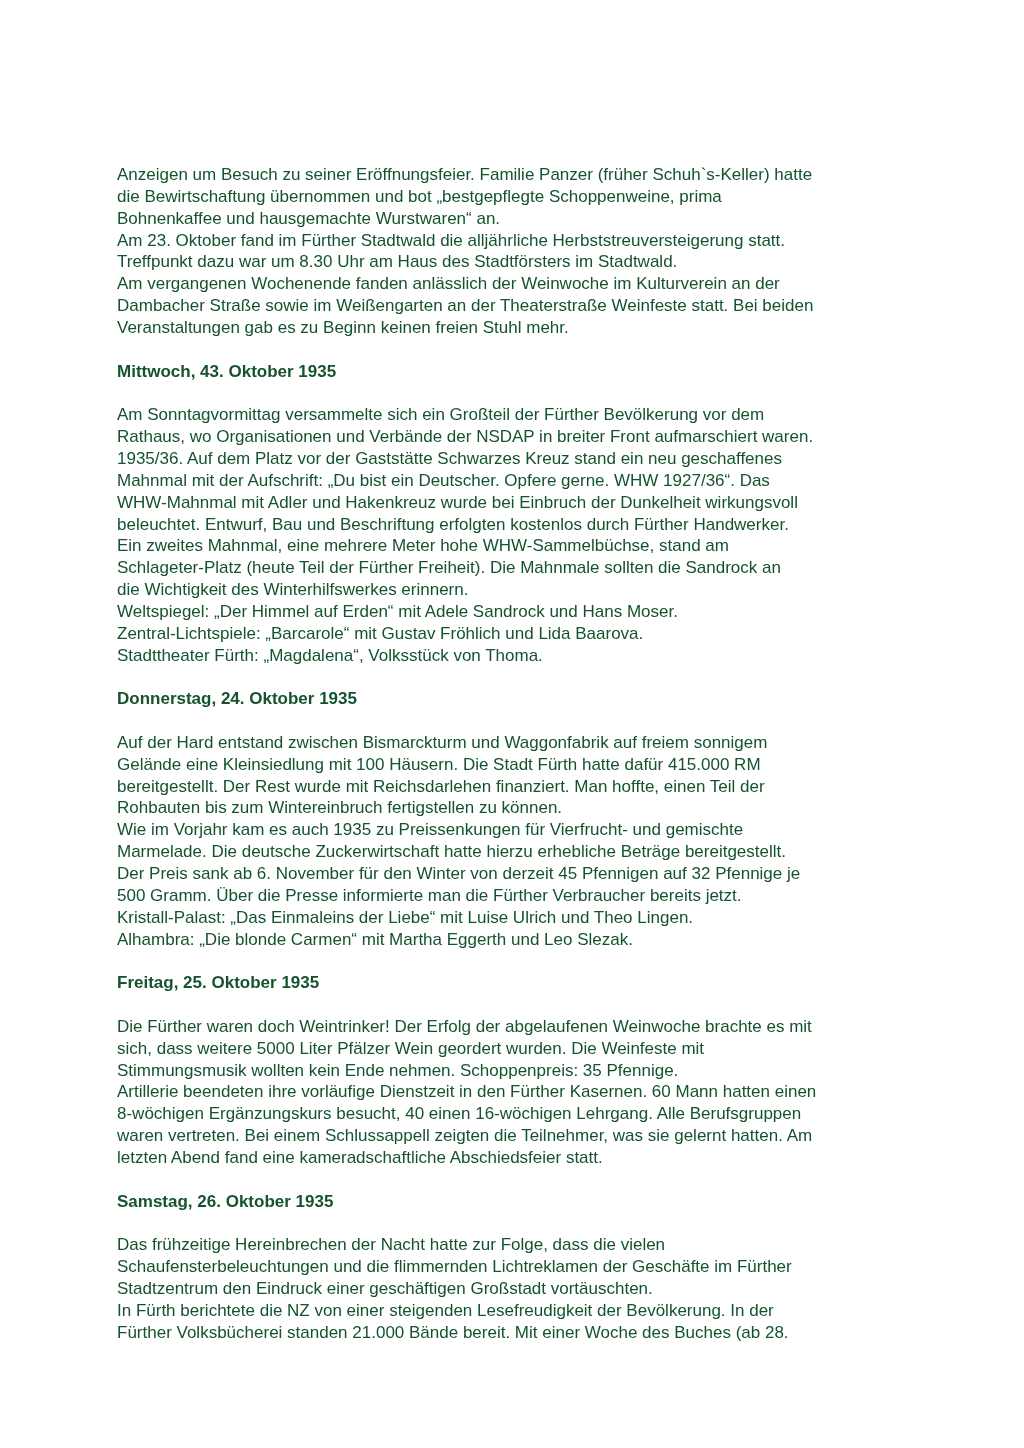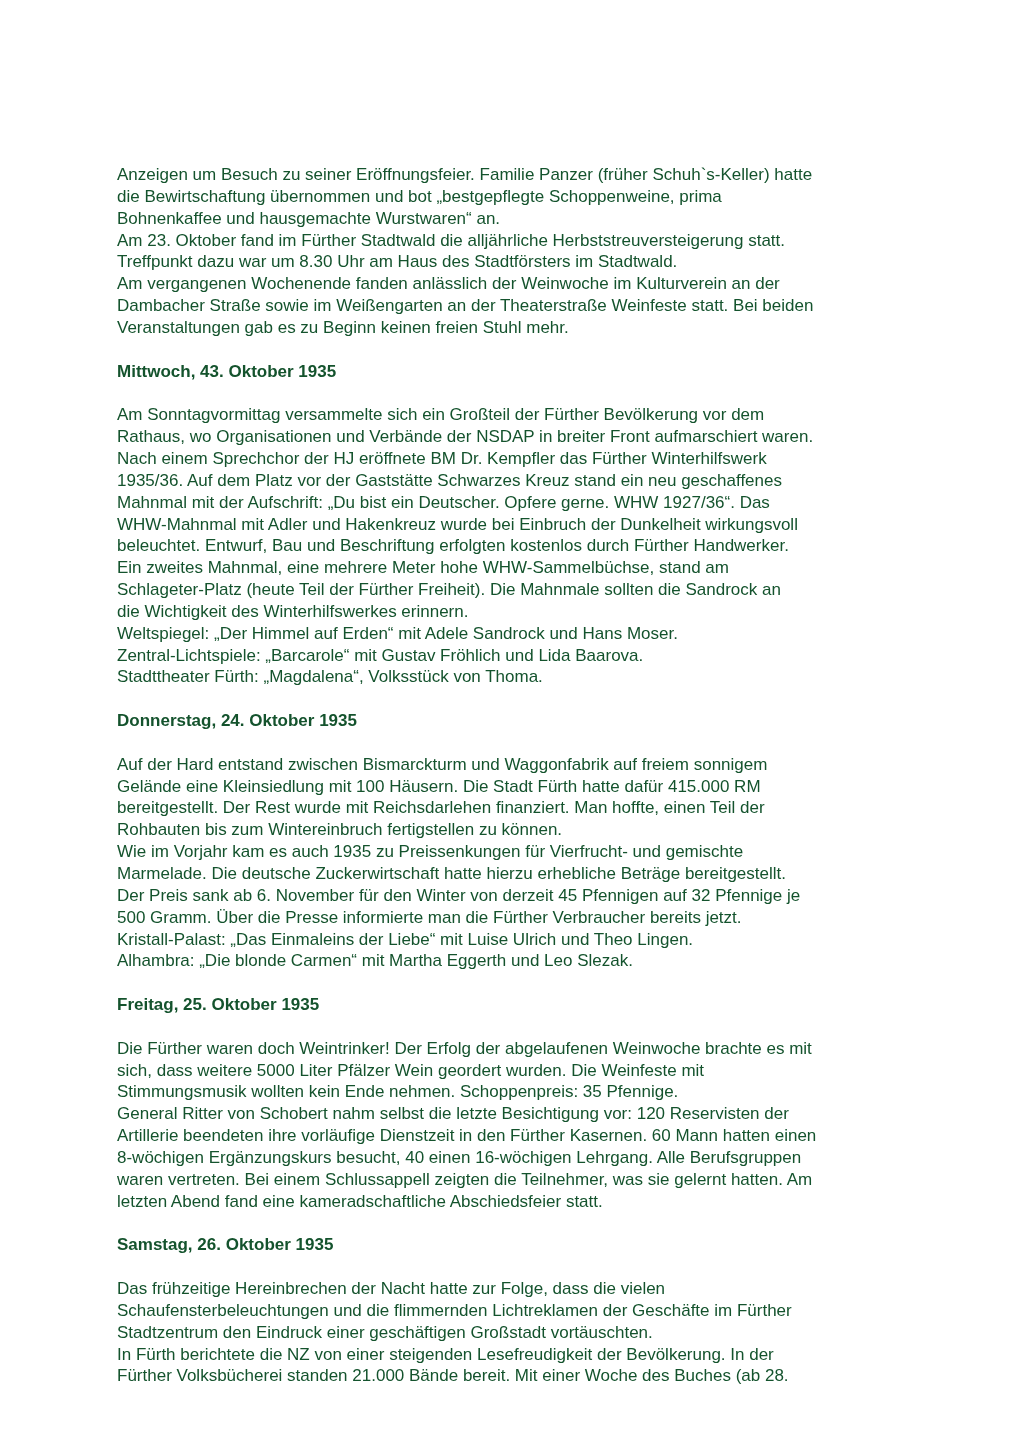--- a/index.html
+++ b/index.html
@@ -63,21 +63,20 @@
         <div class="text-line">Am 23. Oktober fand im Fürther Stadtwald die alljährliche Herbststreuversteigerung statt.</div>
         <div class="text-line">Treffpunkt dazu war um 8.30 Uhr am Haus des Stadtförsters im Stadtwald.</div>
         <div class="text-line">Am vergangenen Wochenende fanden anlässlich der Weinwoche im Kulturverein an der</div>
         <div class="text-line">Dambacher Straße sowie im Weißengarten an der Theaterstraße Weinfeste statt. Bei beiden</div>
         <div class="text-line">Veranstaltungen gab es zu Beginn keinen freien Stuhl mehr.</div>
       </div>
       <h2 class="block heading">Mittwoch, 43. Oktober 1935</h2>
       <div class="block paragraph">
         <div class="text-line">Am Sonntagvormittag versammelte sich ein Großteil der Fürther Bevölkerung vor dem</div>
         <div class="text-line">Rathaus, wo Organisationen und Verbände der NSDAP in breiter Front aufmarschiert waren.</div>
-        <div class="text-line">Nach einem Sprechchor der HJ eröffnete BM Dr. Kempfler das Fürther Winterhilfswerk</div>
         <div class="text-line">1935/36. Auf dem Platz vor der Gaststätte Schwarzes Kreuz stand ein neu geschaffenes</div>
         <div class="text-line">Mahnmal mit der Aufschrift: „Du bist ein Deutscher. Opfere gerne. WHW 1927/36“. Das</div>
         <div class="text-line">WHW-Mahnmal mit Adler und Hakenkreuz wurde bei Einbruch der Dunkelheit wirkungsvoll</div>
         <div class="text-line">beleuchtet. Entwurf, Bau und Beschriftung erfolgten kostenlos durch Fürther Handwerker.</div>
         <div class="text-line">Ein zweites Mahnmal, eine mehrere Meter hohe WHW-Sammelbüchse, stand am</div>
         <div class="text-line">Schlageter-Platz (heute Teil der Fürther Freiheit). Die Mahnmale sollten die Sandrock an</div>
         <div class="text-line">die Wichtigkeit des Winterhilfswerkes erinnern.</div>
         <div class="text-line">Weltspiegel: „Der Himmel auf Erden“ mit Adele Sandrock und Hans Moser.</div>
         <div class="text-line">Zentral-Lichtspiele: „Barcarole“ mit Gustav Fröhlich und Lida Baarova.</div>
         <div class="text-line">Stadttheater Fürth: „Magdalena“, Volksstück von Thoma.</div>
@@ -93,21 +92,20 @@
         <div class="text-line">Der Preis sank ab 6. November für den Winter von derzeit 45 Pfennigen auf 32 Pfennige je</div>
         <div class="text-line">500 Gramm. Über die Presse informierte man die Fürther Verbraucher bereits jetzt.</div>
         <div class="text-line">Kristall-Palast: „Das Einmaleins der Liebe“ mit Luise Ulrich und Theo Lingen.</div>
         <div class="text-line">Alhambra: „Die blonde Carmen“ mit Martha Eggerth und Leo Slezak.</div>
       </div>
       <h2 class="block heading">Freitag, 25. Oktober 1935</h2>
       <div class="block paragraph">
         <div class="text-line">Die Fürther waren doch Weintrinker! Der Erfolg der abgelaufenen Weinwoche brachte es mit</div>
         <div class="text-line">sich, dass weitere 5000 Liter Pfälzer Wein geordert wurden. Die Weinfeste mit</div>
         <div class="text-line">Stimmungsmusik wollten kein Ende nehmen. Schoppenpreis: 35 Pfennige.</div>
-        <div class="text-line">General Ritter von Schobert nahm selbst die letzte Besichtigung vor: 120 Reservisten der</div>
         <div class="text-line">Artillerie beendeten ihre vorläufige Dienstzeit in den Fürther Kasernen. 60 Mann hatten einen</div>
         <div class="text-line">8-wöchigen Ergänzungskurs besucht, 40 einen 16-wöchigen Lehrgang. Alle Berufsgruppen</div>
         <div class="text-line">waren vertreten. Bei einem Schlussappell zeigten die Teilnehmer, was sie gelernt hatten. Am</div>
         <div class="text-line">letzten Abend fand eine kameradschaftliche Abschiedsfeier statt.</div>
       </div>
       <h2 class="block heading">Samstag, 26. Oktober 1935</h2>
       <div class="block paragraph">
         <div class="text-line">Das frühzeitige Hereinbrechen der Nacht hatte zur Folge, dass die vielen</div>
         <div class="text-line">Schaufensterbeleuchtungen und die flimmernden Lichtreklamen der Geschäfte im Fürther</div>
         <div class="text-line">Stadtzentrum den Eindruck einer geschäftigen Großstadt vortäuschten.</div>

